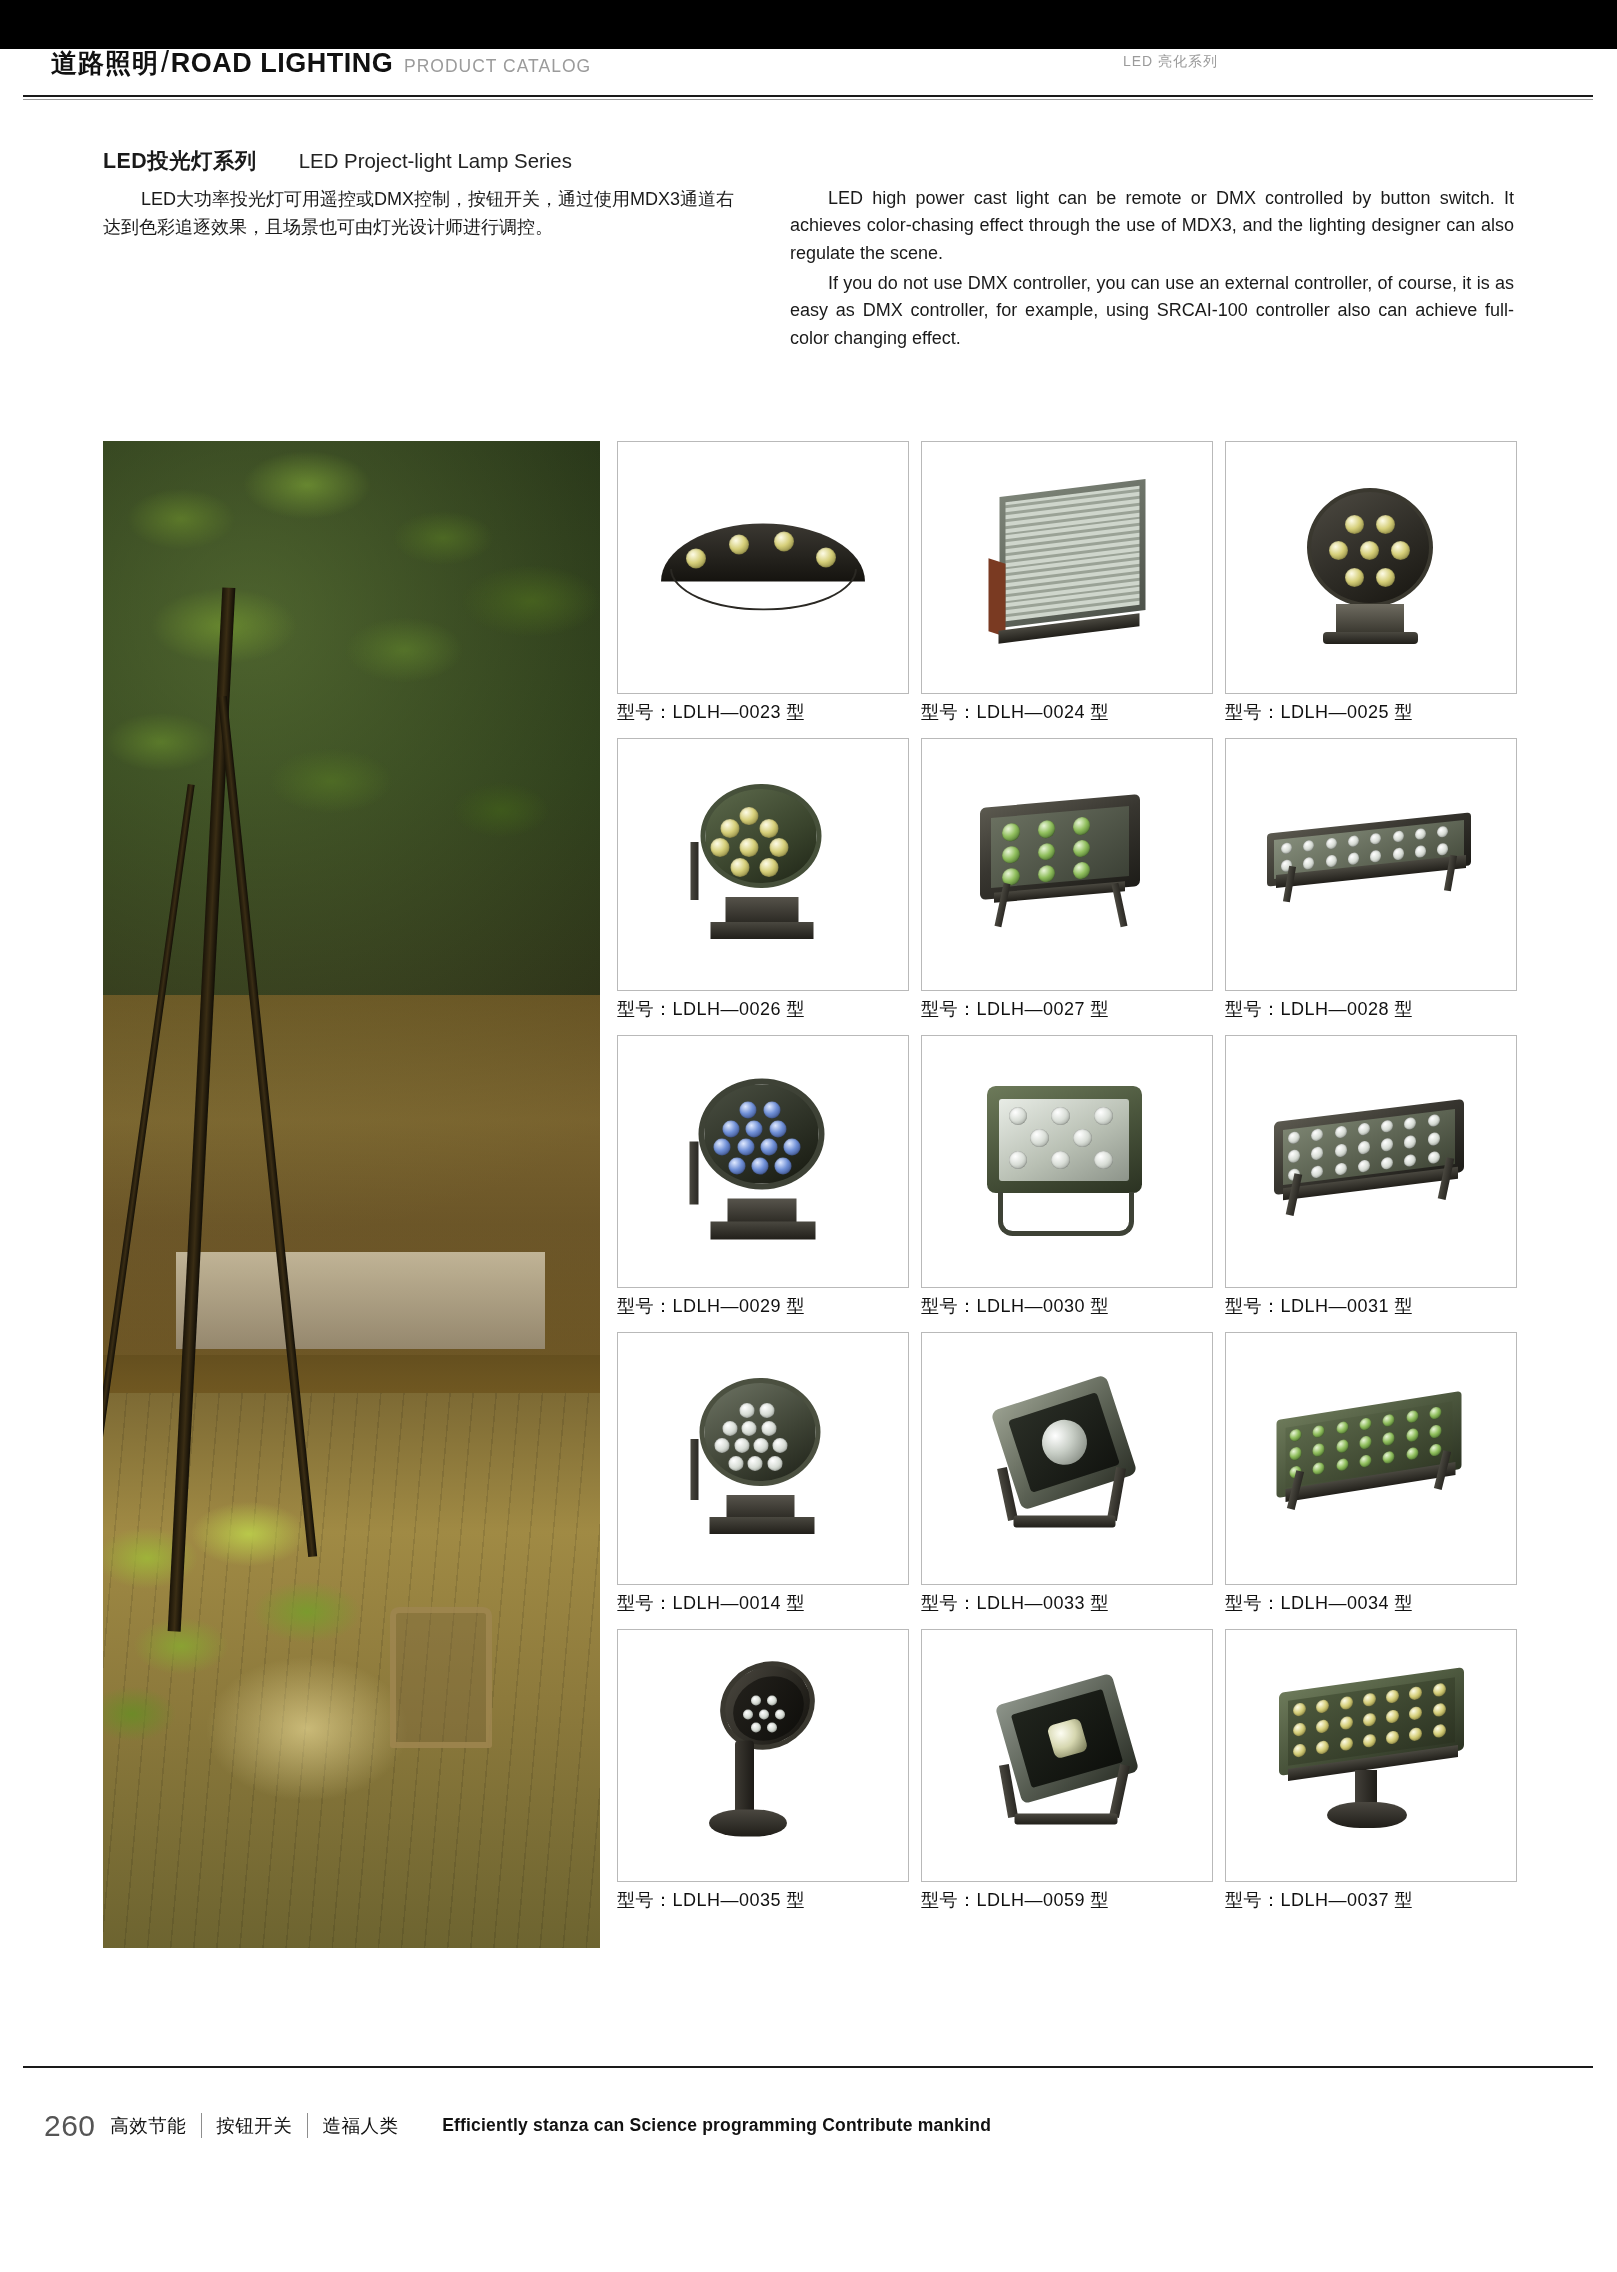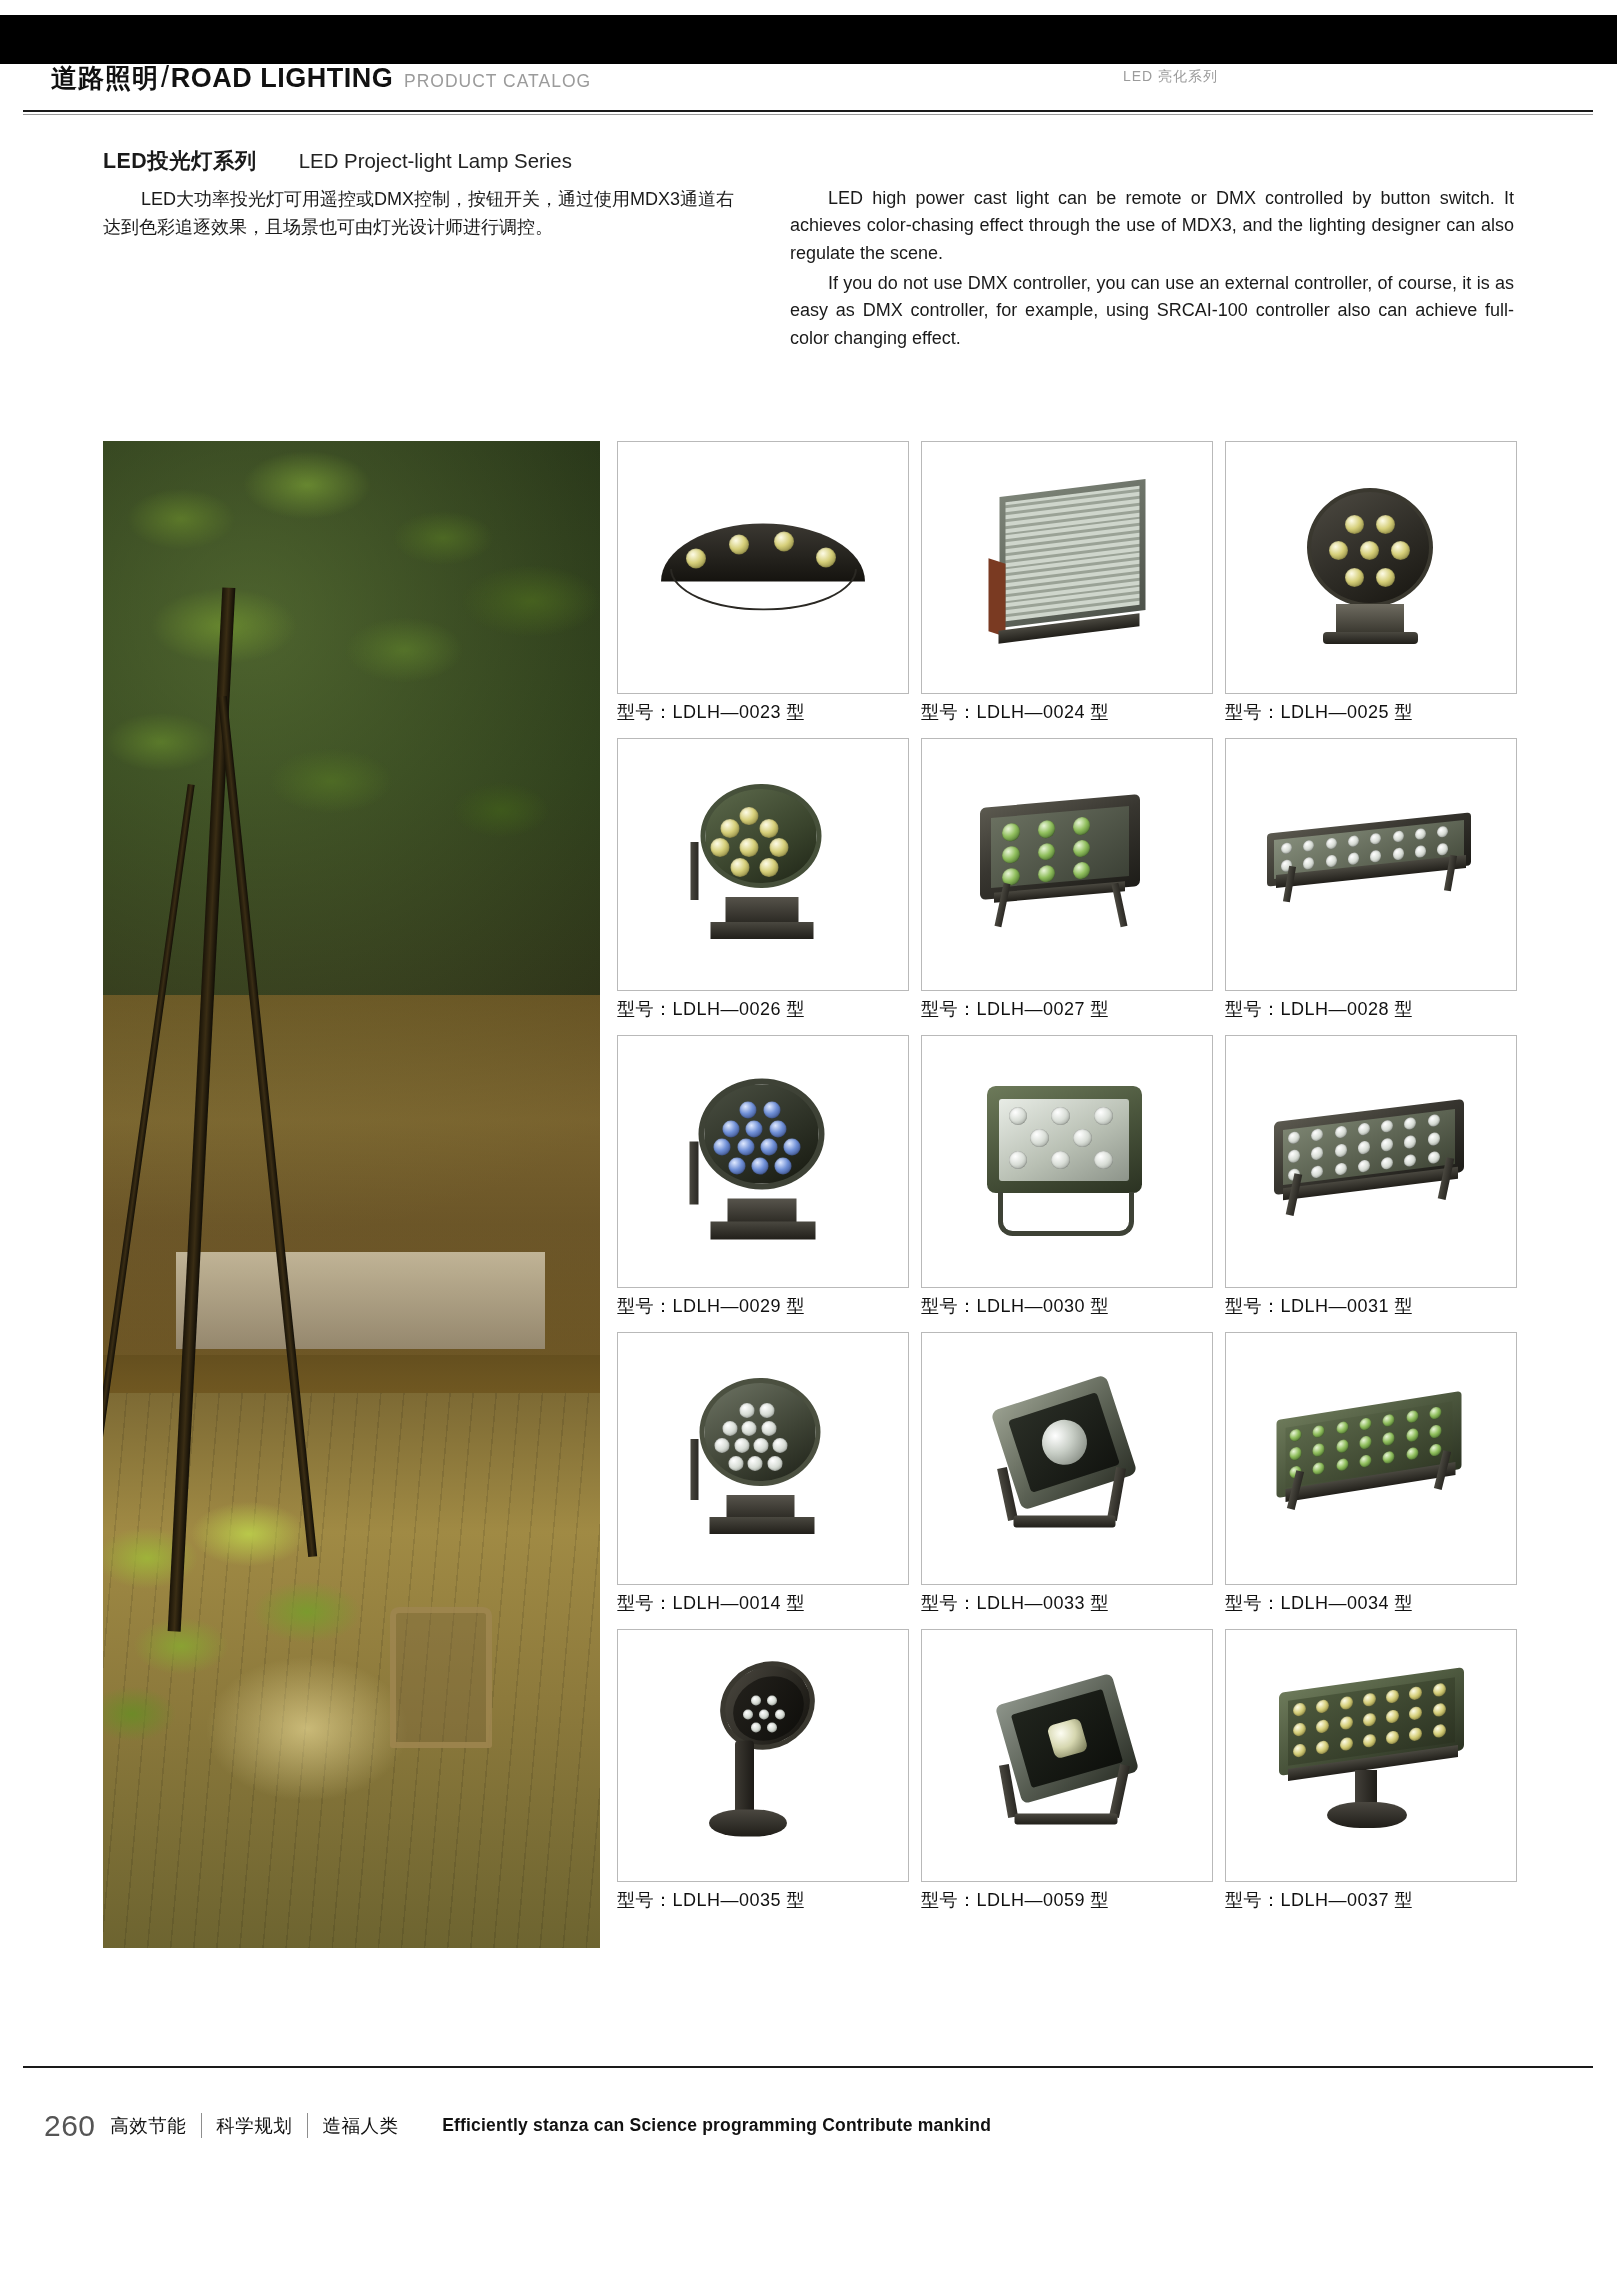--- a/index.html
+++ b/index.html
@@ -13,21 +13,20 @@
     position: relative;
     overflow: hidden;
   }
 
   
   .page-header {
     position: absolute;
     top: 0; left: 0;
     width: 1281px;
     height: 104px;
-    margin-top: 15px;
   }
   .header-black-bar {
     position: absolute;
     top: 0; left: 0;
     width: 1617px;
     height: 49px;
     background: #000000;
   }
   .header-titles {
     position: absolute;
@@ -718,18 +717,18 @@
     <div class="cap">型号：LDLH—0037 型</div>
   </div>
 
 </div>
 
 <div class="footer-rule"></div>
 <div class="footer">
   <span class="footer-page">260</span>
   <span class="footer-cn">高效节能</span>
   <span class="footer-div"></span>
-  <span class="footer-cn">科学规划</span>
+  <span class="footer-cn">按钮开关</span>
   <span class="footer-div"></span>
   <span class="footer-cn">造福人类</span>
   <span class="footer-en">Efficiently stanza can   Science programming   Contribute mankind</span>
 </div>
 
 
 </body></html>

